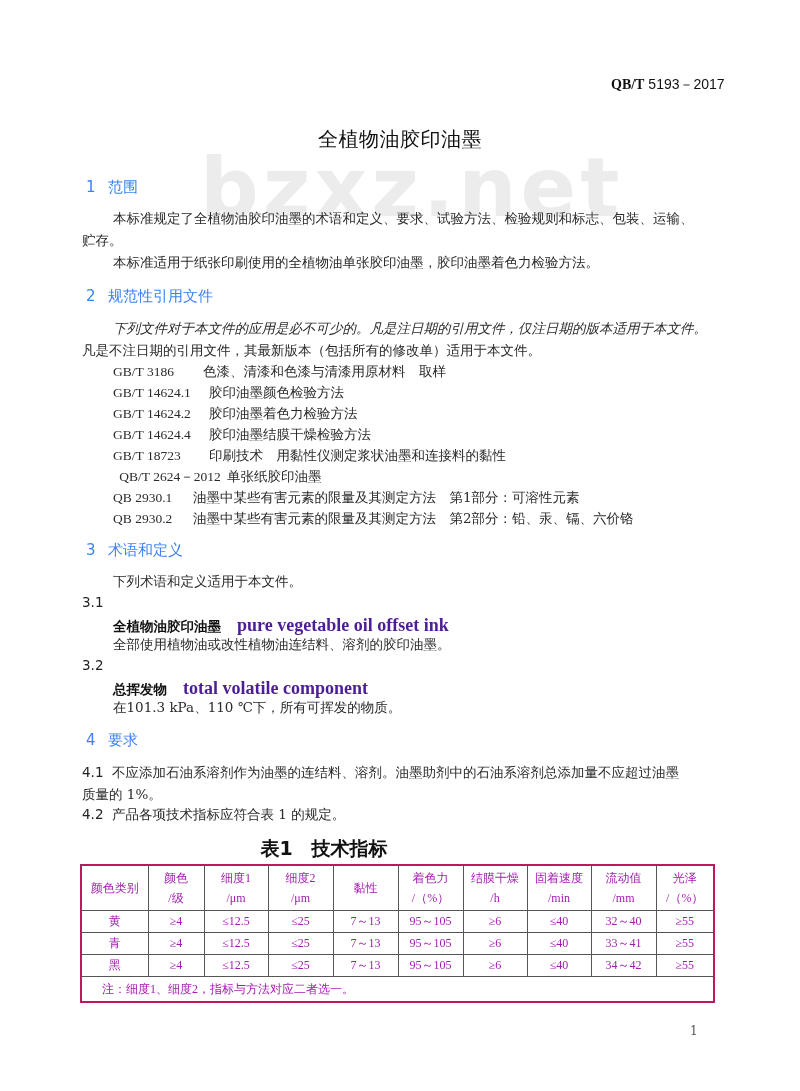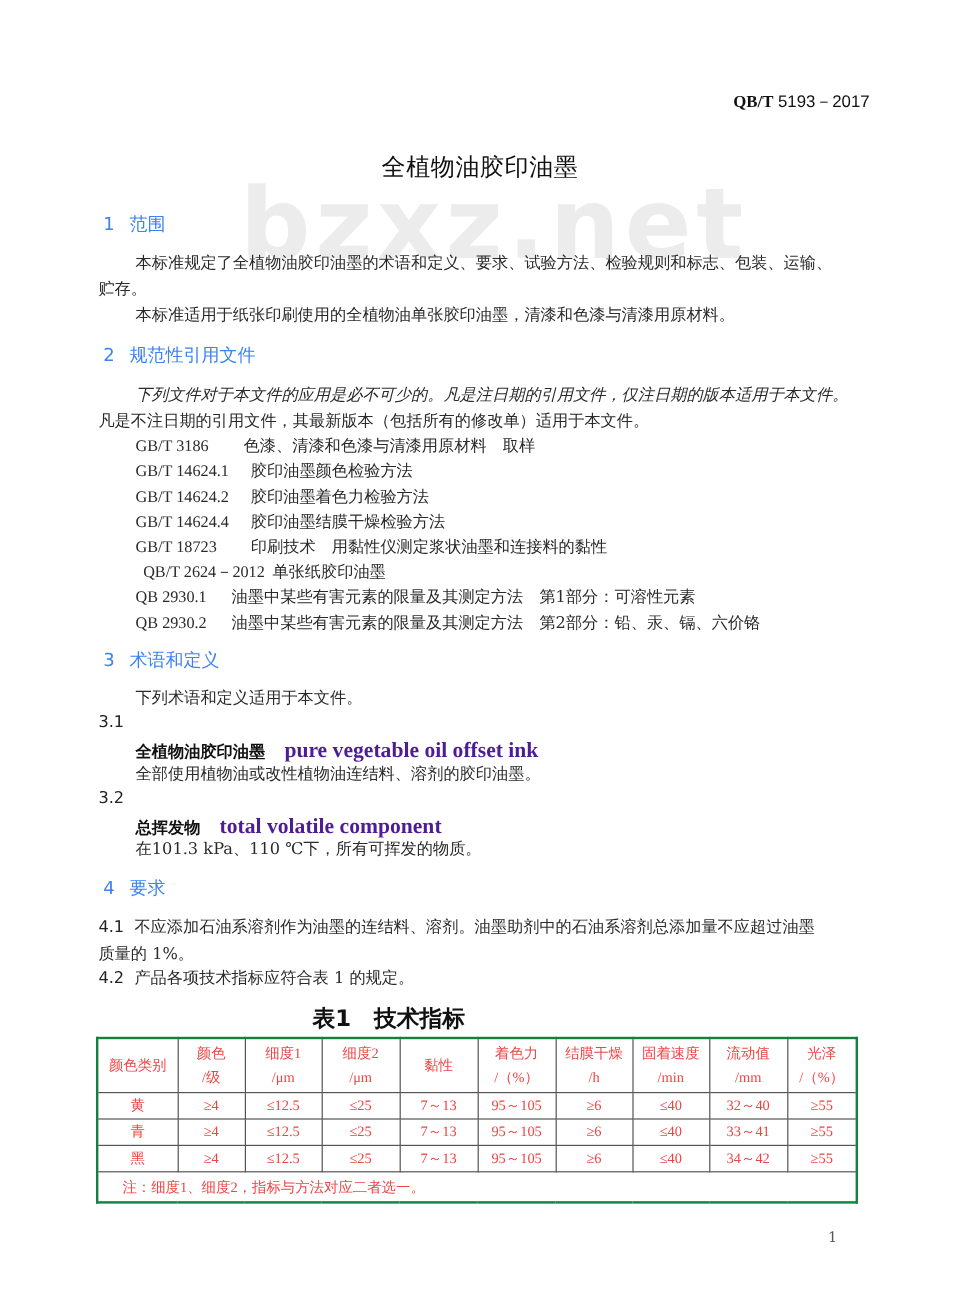--- a/index.html
+++ b/index.html
@@ -16,22 +16,22 @@
   .h { font-size: 15px; font-family: "DejaVu Sans", "Liberation Sans", sans-serif; color: #3b82f6; }
   .h .num { display: inline-block; width: 22px; }
   .p { font-size: 13.5px; color: #2a2a2a; }
   .ref .code { display: inline-block; font-family: "Liberation Serif", serif; }
   .term-zh { font-family: "DejaVu Sans", sans-serif; font-weight: bold; font-size: 13.5px; color: #111; }
   .term-en { font-family: Liberation Serif, serif; font-weight: bold; font-size: 18px; color: #4c1d95; margin-left: 16px; }
   .clause { font-family: "DejaVu Sans", "Liberation Sans", sans-serif; font-size: 13.5px; color: #222; }
   .table-caption { left: 0; width: 648px; text-align: center; top: 836px; font-size: 19px; font-family: "DejaVu Sans", sans-serif; font-weight: bold; color: #111; }
   table.spec {
     position: absolute; left: 80px; top: 864px; border-collapse: collapse;
-    font-family: "Liberation Serif", "DejaVu Serif", serif; font-size: 12px; color: #ef4444;
-    border: 2px solid #15803d;
+    font-family: "Liberation Serif", "DejaVu Serif", serif; font-size: 12px; color: #a21caf;
+    border: 2px solid #be185d;
   }
   table.spec th, table.spec td { border: 1px solid #555; text-align: center; padding: 0; }
   table.spec th { font-weight: normal; height: 44px; line-height: 20px; font-size: 12px; }
   table.spec td { height: 21px; }
   table.spec td.note { text-align: left; padding-left: 20px; height: 24px; font-size: 12px; }
   .page-num { left: 690px; top: 1024px; font-size: 12px; color: #555; }
 </style>
 </head>
 <body>
 
@@ -44,21 +44,21 @@
     <span>5193－2017</span>
   </div>
 
   <div class="abs title">全植物油胶印油墨</div>
 
   <div class="abs h" style="left:86px; top:178px;">
     <span class="num">1</span><span>范围</span>
   </div>
   <div class="abs p" style="left:113px; top:210px;">本标准规定了全植物油胶印油墨的术语和定义、要求、试验方法、检验规则和标志、包装、运输、</div>
   <div class="abs p" style="left:82px; top:232px;">贮存。</div>
-  <div class="abs p" style="left:113px; top:254px;">本标准适用于纸张印刷使用的全植物油单张胶印油墨，清漆和色漆与清漆用原材料。</div>
+  <div class="abs p" style="left:113px; top:254px;">本标准适用于纸张印刷使用的全植物油单张胶印油墨，胶印油墨着色力检验方法。</div>
 
   <div class="abs h" style="left:86px; top:287px;">
     <span class="num">2</span><span>规范性引用文件</span>
   </div>
   <div class="abs p" style="left:113px; top:320px;font-style:italic;">下列文件对于本文件的应用是必不可少的。凡是注日期的引用文件，仅注日期的版本适用于本文件。</div>
   <div class="abs p" style="left:82px; top:342px;">凡是不注日期的引用文件，其最新版本（包括所有的修改单）适用于本文件。</div>
 
   <div class="abs p ref" style="left:113px; top:363px;"><span class="code" style="width:90px;">GB/T 3186</span><span>色漆、清漆和色漆与清漆用原材料　取样</span></div>
   <div class="abs p ref" style="left:113px; top:384px;"><span class="code" style="width:96px;">GB/T 14624.1</span><span>胶印油墨颜色检验方法</span></div>
   <div class="abs p ref" style="left:113px; top:405px;"><span class="code" style="width:96px;">GB/T 14624.2</span><span>胶印油墨着色力检验方法</span></div>

